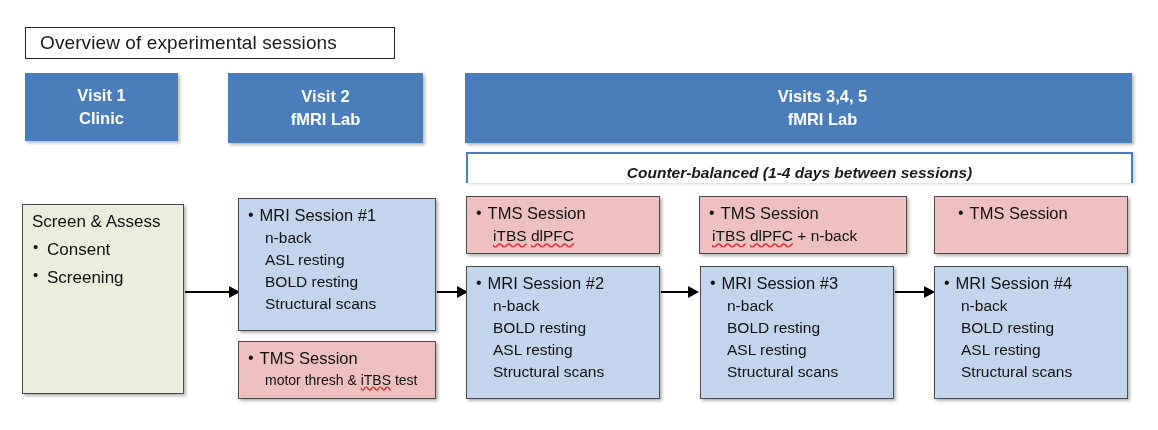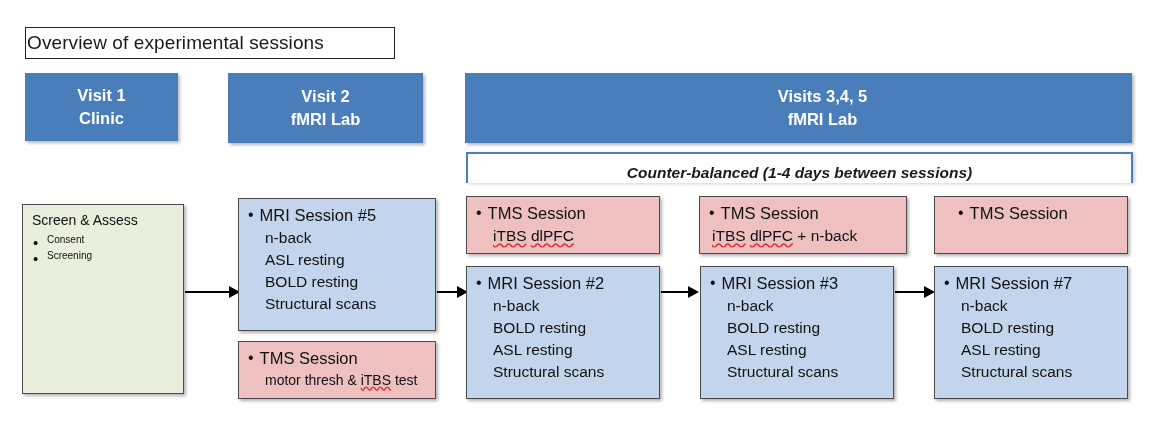--- a/index.html
+++ b/index.html
@@ -22,21 +22,21 @@
   
   .abs { position: absolute; box-sizing: border-box; }
 
   
   .title-box {
     left: 25px; top: 27px;
     width: 370px; height: 32px;
     border: 1px solid #222;
     background: #fff;
     display: flex; align-items: center;
-    padding-left: 1px;
+    padding-left: 14px;
     font-size: 19px;
     color: #1a1a1a;
     letter-spacing: .1px;
   }
 
   
   .visit-head {
     background: #4a7ebb;
     color: #ffffff;
     font-weight: bold;
@@ -89,32 +89,32 @@
     align-items: baseline;
   }
   .hdr-line .dot {
     font-size: 16px;
     line-height: 1;
     margin-right: 6px;
     position: relative;
     top: -1px;
   }
   .box-title {
-    font-size: 14px;
+    font-size: 17px;
     margin-bottom: 4px;
   }
   ul.bullets {
     list-style: none;
     margin: 4px 0 0 0;
     padding: 0;
   }
   ul.bullets li {
     position: relative;
     padding-left: 15px;
-    font-size: 10px;
+    font-size: 17px;
     line-height: 1.62;
     white-space: nowrap;
   }
   ul.bullets li::before {
     content: "\2022";
     position: absolute;
     left: 1px; top: -1px;
     font-size: 15px;
   }
   ul.plain {
@@ -198,21 +198,21 @@
   </div>
 
   <div class="arrow" style="left:185px; top:286px; width:55px;">
     <div class="shaft" style="width:44px;"></div>
     <div class="head" style="left:44px;"></div>
   </div>
 
   <div class="abs cbox blue" style="left:238px; top:198px; width:198px; height:133px;">
     <div class="hdr-line">
       <span class="dot">•</span>
-      <span>MRI Session #5</span>
+      <span>MRI Session #1</span>
     </div>
     <ul class="plain">
       <li>n-back</li>
       <li>ASL resting</li>
       <li>BOLD resting</li>
       <li>Structural scans</li>
     </ul>
   </div>
 
   <div class="abs cbox pink" style="left:238px; top:341px; width:198px; height:58px;">
@@ -283,21 +283,21 @@
   </div>
 
   <div class="arrow" style="left:895px; top:286px; width:40px;">
     <div class="shaft" style="width:29px;"></div>
     <div class="head" style="left:29px;"></div>
   </div>
 
   <div class="abs cbox blue" style="left:934px; top:266px; width:194px; height:133px;">
     <div class="hdr-line">
       <span class="dot">•</span>
-      <span>MRI Session #7</span>
+      <span>MRI Session #4</span>
     </div>
     <ul class="plain">
       <li>n-back</li>
       <li>BOLD resting</li>
       <li>ASL resting</li>
       <li>Structural scans</li>
     </ul>
   </div>
 
 </div>

